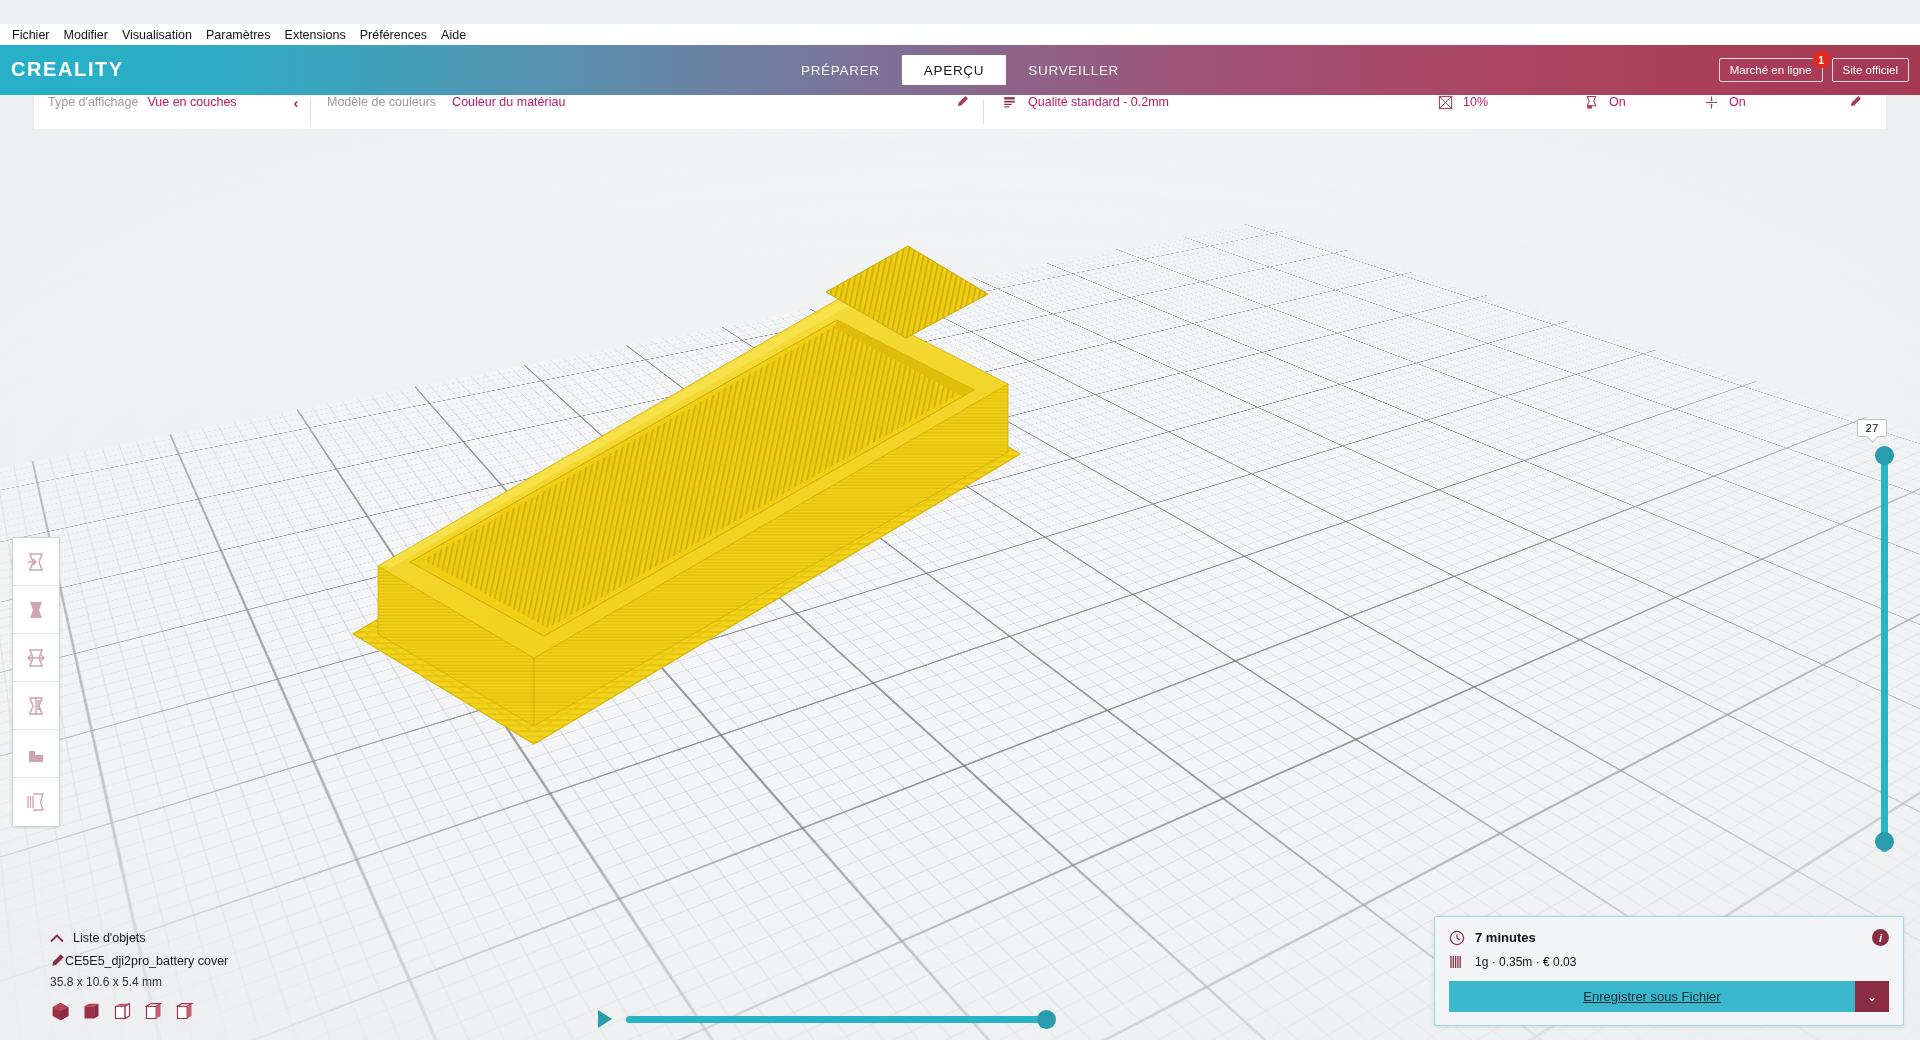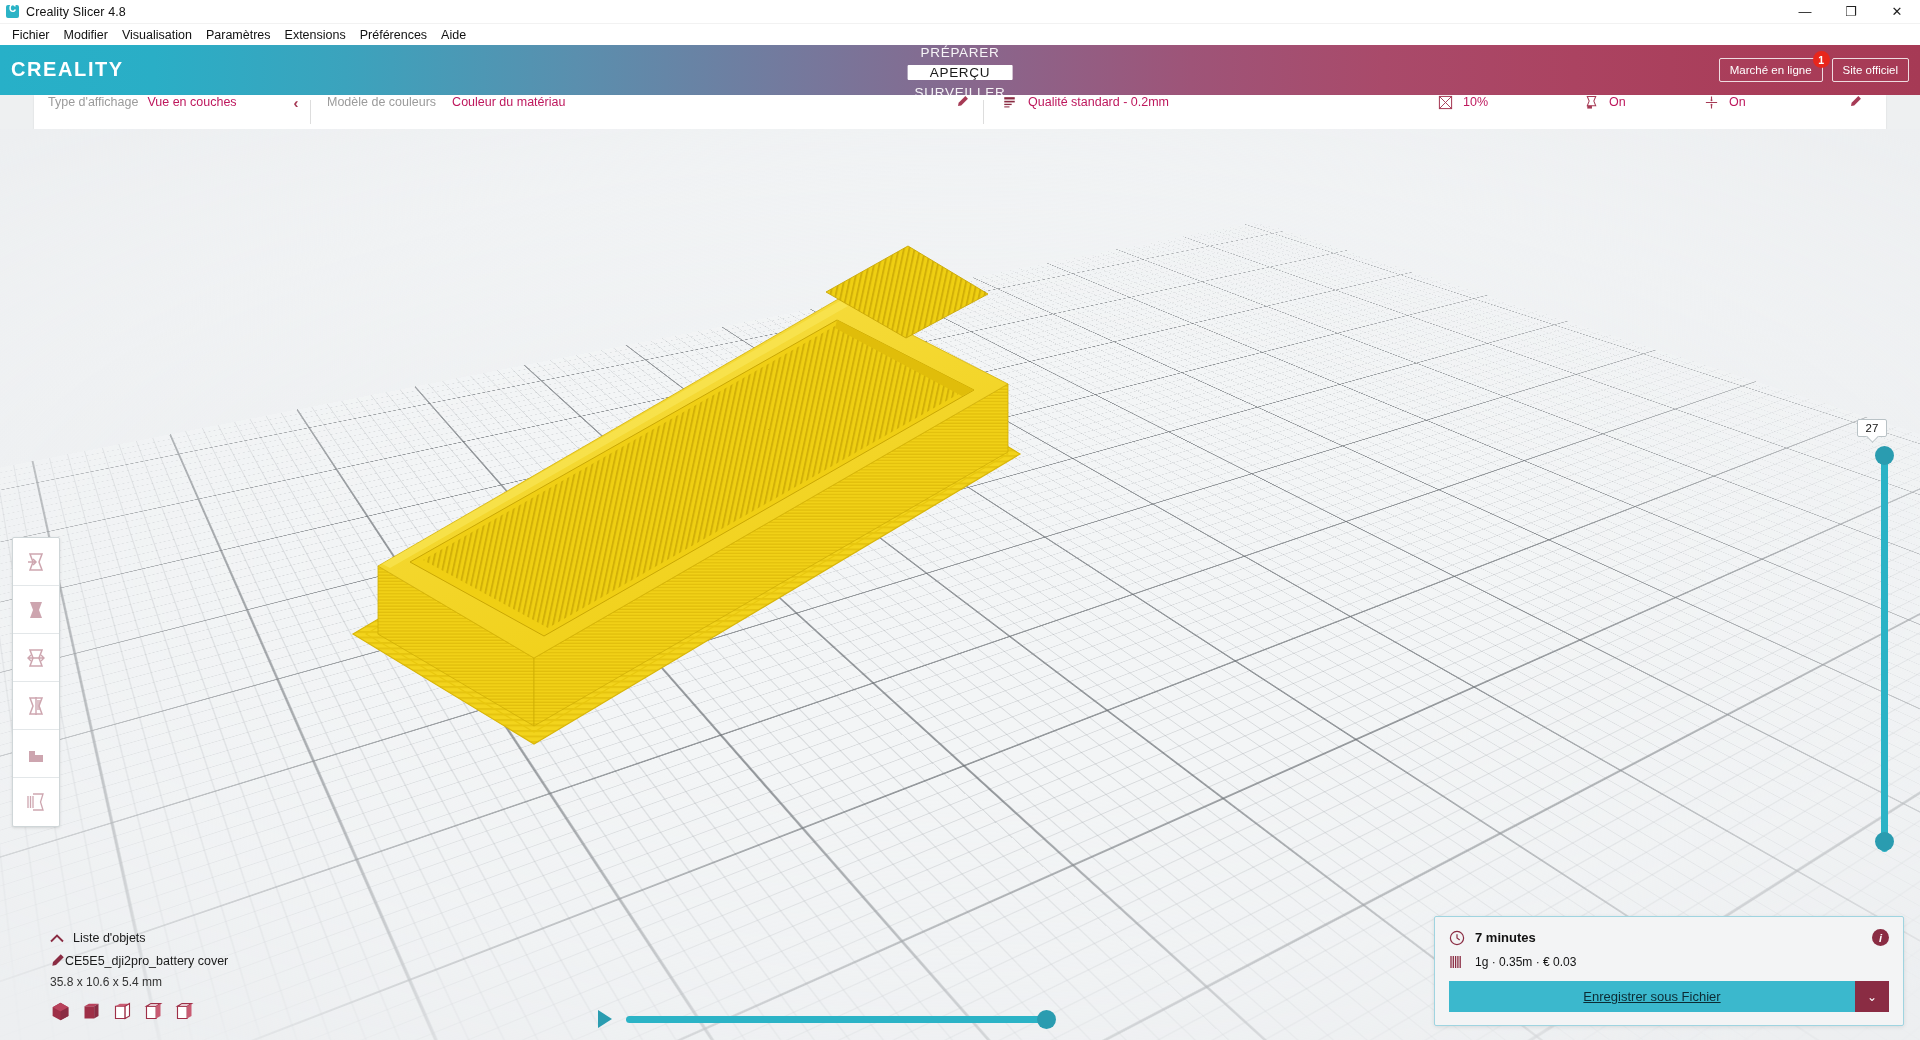--- a/index.html
+++ b/index.html
@@ -51,21 +51,21 @@
         #ab4361 82%, #a93d59 92%, #a63a55 100%);
     display: flex; align-items: center;
   }
   .brand {
     position: absolute; left: 11px; top: 13px;
     font-size: 20px; font-weight: 700; color: #fff; letter-spacing: 1.6px;
     font-family: Liberation Sans, sans-serif;
   }
   .tabs {
     position: absolute; left: 50%; transform: translateX(-50%);
-    top: 0; height: 50px; display: flex; align-items: stretch; flex-direction: column;
+    top: 0; height: 50px; display: flex; align-items: stretch;
   }
   .tab {
     display: flex; align-items: center; justify-content: center;
     padding: 0 22px; font-size: 13.5px; letter-spacing: .7px;
     color: rgba(255,255,255,.93); height: 50px; min-width: 84px;
   }
   .tab.active {
     background: #ffffff; color: #1a1a1a; font-weight: 400;
     margin: 5px 0; height: 30px; border-radius: 1px; align-self: center;
   }
@@ -228,29 +228,20 @@
   .ip-caret {
     width: 34px; background: #8a2c43; color: #fff; font-size: 12px;
     display: flex; align-items: center; justify-content: center; border: none;
   }
 </style>
 </head>
 <body>
 
 <div id="app">
 
-  <div class="titlebar">
-    <div class="tb-logo"></div>
-    <div class="tb-title">Creality Slicer 4.8</div>
-    <div class="tb-controls">
-      <div class="tb-btn">—</div>
-      <div class="tb-btn">❐</div>
-      <div class="tb-btn close">✕</div>
-    </div>
-  </div>
 
   <div class="menubar">
     <div class="menu-item">Fichier</div>
     <div class="menu-item">Modifier</div>
     <div class="menu-item">Visualisation</div>
     <div class="menu-item">Paramètres</div>
     <div class="menu-item">Extensions</div>
     <div class="menu-item">Préférences</div>
     <div class="menu-item">Aide</div>
   </div>

